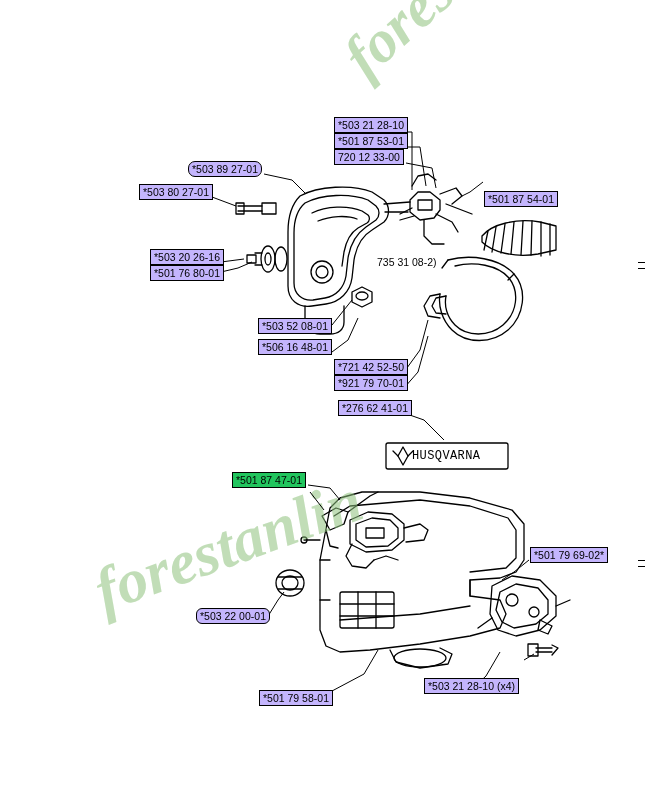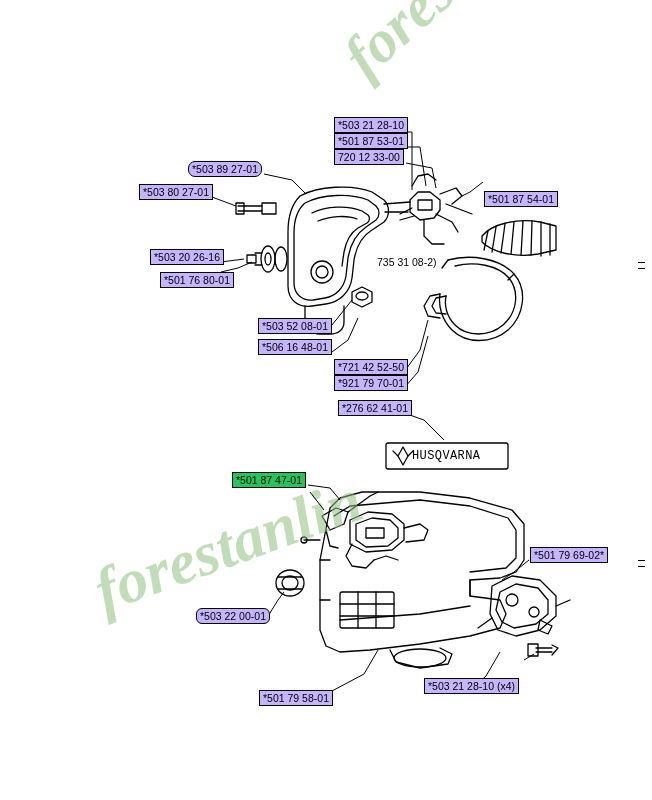--- a/index.html
+++ b/index.html
@@ -250,21 +250,21 @@
 
   <div class="label" style="left:334px; top:117px;">*503 21 28-10</div>
   <div class="label" style="left:334px; top:133px;">*501 87 53-01</div>
   <div class="label" style="left:334px; top:149px;">720 12 33-00</div>
 
   <div class="label" style="left:188px; top:161px;border-radius:7px;">*503 89 27-01</div>
   <div class="label" style="left:484px; top:168px;margin-top:23px;">*501 87 54-01</div>
   <div class="label" style="left:139px; top:184px;">*503 80 27-01</div>
 
   <div class="label" style="left:150px; top:249px;">*503 20 26-16</div>
-  <div class="label" style="left:150px; top:272px;margin-left:10px;">*501 76 80-01</div>
+  <div class="label" style="left:150px; top:265px;">*501 76 80-01</div>
 
   <div class="label plain" style="left:377px; top:256px;">735 31 08-2)</div>
 
   <div class="label" style="left:258px; top:318px;">*503 52 08-01</div>
   <div class="label" style="left:258px; top:339px;">*506 16 48-01</div>
 
   <div class="label" style="left:334px; top:359px;">*721 42 52-50</div>
   <div class="label" style="left:334px; top:375px;">*921 79 70-01</div>
 
   <div class="label" style="left:338px; top:400px;">*276 62 41-01</div>

